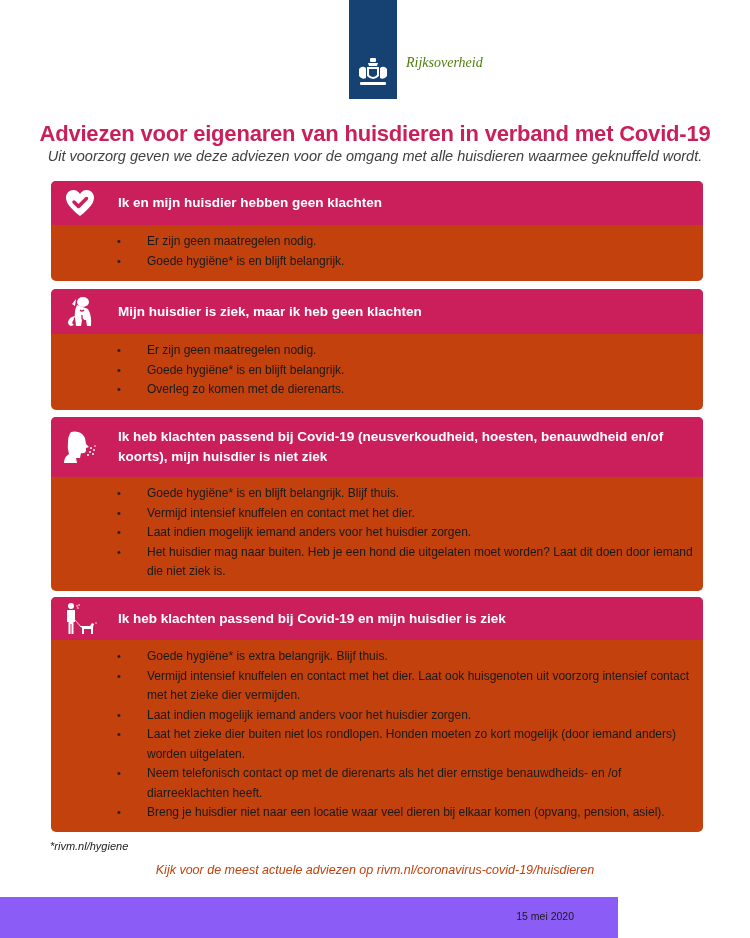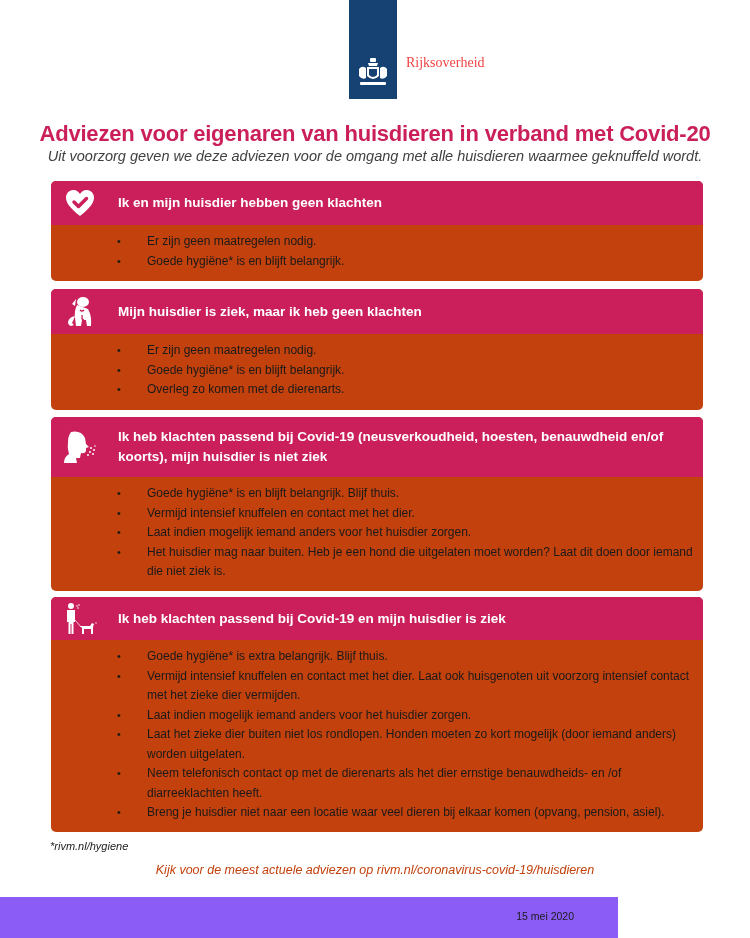--- a/index.html
+++ b/index.html
@@ -1,21 +1,21 @@
 <!DOCTYPE html>
 <html><head>
 <meta charset="utf-8">
 <style>
   * { box-sizing: border-box; margin: 0; padding: 0; }
   html, body { width: 750px; height: 938px; background: #ffffff; overflow: hidden; }
   body { position: relative; font-family: "Liberation Sans", "DejaVu Sans", sans-serif; color: #1a1a1a; }
 
   .logo { position: absolute; left: 349px; top: 0; height: 99px; display: flex; align-items: center; }
   .logo-bar { width: 48px; height: 99px; background: #154273; position: relative; display: flex; align-items: flex-end; justify-content: center; padding-bottom: 10px; }
-  .logo-text { margin-left: 9px; font-family: "Liberation Serif", "DejaVu Serif", serif; font-size: 14px; color: #ef4444; margin-top: 26px; }
+  .logo-text { margin-left: 9px; font-family: "Liberation Serif", "DejaVu Serif", serif; font-size: 14px; color: #4d7c0f; margin-top: 26px; font-style: italic; }
 
   .title { position: absolute; left: 0; width: 750px; top: 121px; text-align: center; font-size: 22px; font-weight: bold; color: #ca1f5a; letter-spacing: -0.2px; }
   .subtitle { position: absolute; left: 0; width: 750px; top: 148px; text-align: center; font-size: 14.5px; font-style: italic; color: #404040; }
 
   .box { position: absolute; left: 51px; width: 652px; border-radius: 5px; overflow: hidden; background: #c2410c; }
   .box-header { background: #ca1f5a; color: #ffffff; font-weight: bold; font-size: 13.5px; display: flex; align-items: center; padding-left: 67px; position: relative; line-height: 20px; }
   .box-icon { position: absolute; left: 12px; top: 50%; transform: translateY(-50%); width: 34px; height: 34px; display: flex; align-items: center; justify-content: center; }
   .box-body { padding: 7px 0 0 66px; }
   .box-body ul { list-style: none; }
   .box-body li { position: relative; padding-left: 30px; font-size: 12px; line-height: 19.5px; padding-right: 10px; }
@@ -39,21 +39,21 @@
         <path d="M3 14 q3 -4 7 -1 l0 10 q-4 2 -7 -2 z"></path>
         <path d="M31 14 q-3 -4 -7 -1 l0 10 q4 2 7 -2 z"></path>
         <rect x="4" y="27" width="26" height="3" rx="1"></rect>
       </g>
       <path d="M13 14 h8 v6 q-4 4 -8 0 z" fill="#154273"></path>
     </svg>
   </div>
   <span class="logo-text">Rijksoverheid</span>
 </div>
 
-<h1 class="title">Adviezen voor eigenaren van huisdieren in verband met Covid-20</h1>
+<h1 class="title">Adviezen voor eigenaren van huisdieren in verband met Covid-19</h1>
 <p class="subtitle">Uit voorzorg geven we deze adviezen voor de omgang met alle huisdieren waarmee geknuffeld wordt.</p>
 
 <section class="box" style="top:181px; height:100px;">
   <div class="box-header" style="height:44px;">
     <span class="box-icon">
       <svg width="30" height="28" viewBox="0 0 30 28">
         <path d="M15 27 C5 19 1 14 1 8.5 C1 4 4.5 1 8.5 1 C11.5 1 13.7 2.7 15 5 C16.3 2.7 18.5 1 21.5 1 C25.5 1 29 4 29 8.5 C29 14 25 19 15 27 Z" fill="#ffffff"></path>
         <path d="M9 13 L13.5 17.5 L21.5 9.5" stroke="#ca1f5a" stroke-width="3.5" fill="none" stroke-linecap="round" stroke-linejoin="round"></path>
       </svg>
     </span>

